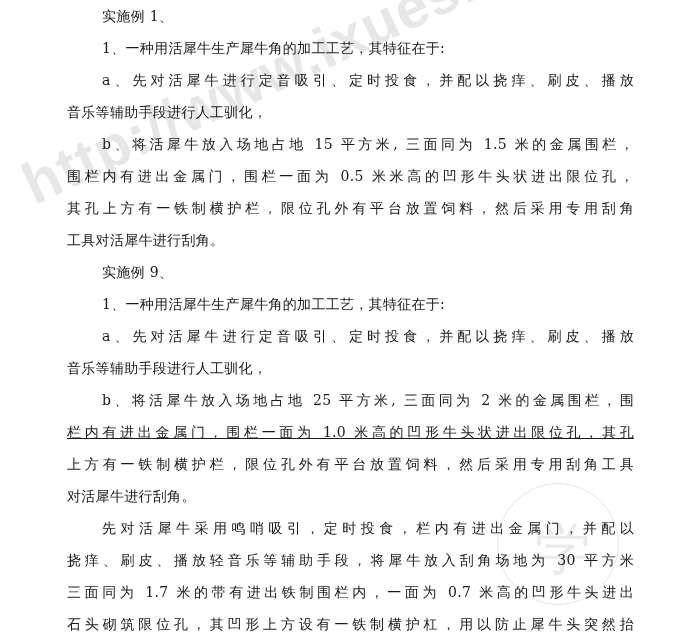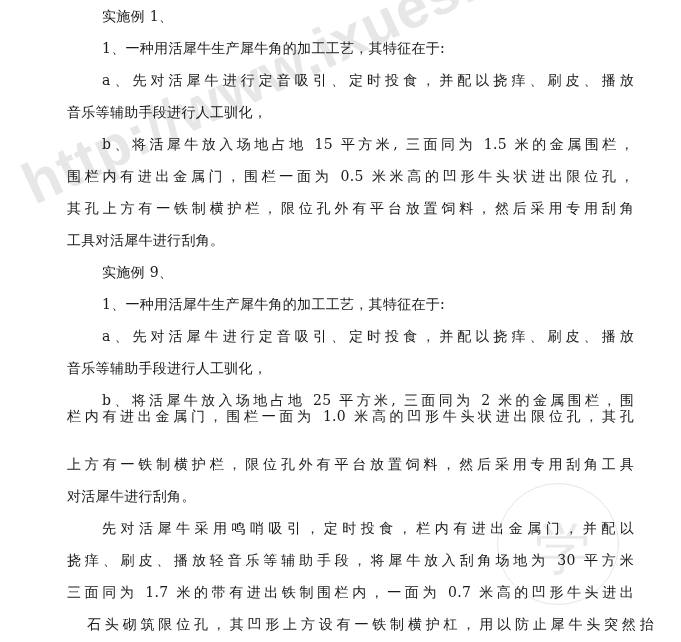--- a/index.html
+++ b/index.html
@@ -83,21 +83,21 @@
       <div class="line short" style="top: 96px;">音乐等辅助手段进行人工驯化，</div>
       <div class="line indent" style="top: 128px;">b、将活犀牛放入场地占地 15 平方米, 三面同为 1.5 米的金属围栏，</div>
       <div class="line" style="top: 160px;">围栏内有进出金属门，围栏一面为 0.5 米米高的凹形牛头状进出限位孔，</div>
       <div class="line" style="top: 192px;">其孔上方有一铁制横护栏，限位孔外有平台放置饲料，然后采用专用刮角</div>
       <div class="line short" style="top: 224px;">工具对活犀牛进行刮角。</div>
       <div class="line indent short" style="top: 256px;">实施例 9、</div>
       <div class="line indent short" style="top: 288px;">1、一种用活犀牛生产犀牛角的加工工艺，其特征在于:</div>
       <div class="line indent" style="top: 320px;">a、先对活犀牛进行定音吸引、定时投食，并配以挠痒、刷皮、播放</div>
       <div class="line short" style="top: 352px;">音乐等辅助手段进行人工驯化，</div>
       <div class="line indent" style="top: 384px;">b、将活犀牛放入场地占地 25 平方米, 三面同为 2 米的金属围栏，围</div>
-      <div class="line" style="top: 400px;">栏内有进出金属门，围栏一面为 1.0 米高的凹形牛头状进出限位孔，其孔</div>
+      <div class="line" style="top: 416px; text-decoration: underline;">栏内有进出金属门，围栏一面为 1.0 米高的凹形牛头状进出限位孔，其孔</div>
       <div class="line" style="top: 448px;">上方有一铁制横护栏，限位孔外有平台放置饲料，然后采用专用刮角工具</div>
       <div class="line short" style="top: 480px;">对活犀牛进行刮角。</div>
       <div class="line indent" style="top: 512px;">先对活犀牛采用鸣哨吸引，定时投食，栏内有进出金属门，并配以</div>
       <div class="line" style="top: 544px;">挠痒、刷皮、播放轻音乐等辅助手段，将犀牛放入刮角场地为 30 平方米</div>
       <div class="line" style="top: 576px;">三面同为 1.7 米的带有进出铁制围栏内，一面为 0.7 米高的凹形牛头进出</div>
-      <div class="line" style="top: 608px; margin-left: 20px;">石头砌筑限位孔，其凹形上方设有一铁制横护杠，用以防止犀牛头突然抬</div>
+      <div class="line" style="top: 608px;">石头砌筑限位孔，其凹形上方设有一铁制横护杠，用以防止犀牛头突然抬</div>
     </div>
 </div>
 
 </body></html>

